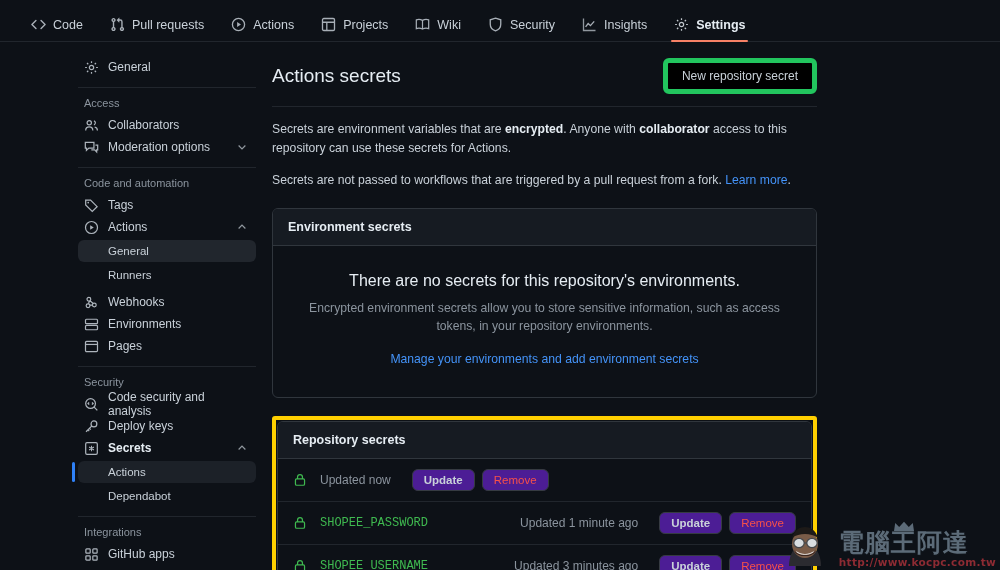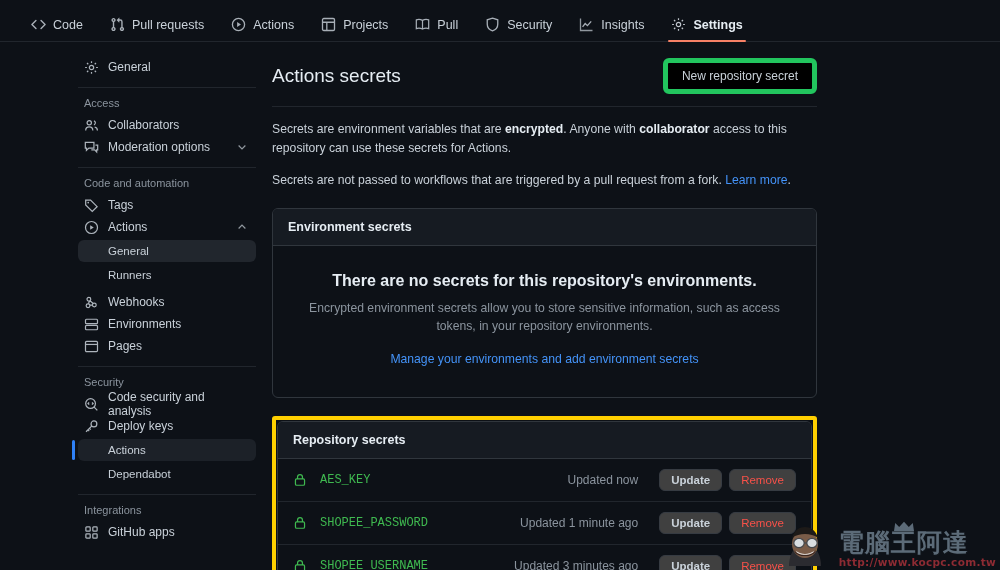--- a/index.html
+++ b/index.html
@@ -130,21 +130,21 @@
   }
   .panel-head {
     background: #161b22;
     border-bottom: 1px solid #30363d;
     padding: 11px 15px;
     font-size: 12.5px;
     font-weight: bold;
     color: #e6edf3;
   }
   .empty-body { padding: 26px 30px 30px; text-align: center; }
-  .empty-title { font-size: 16px; font-weight: bold; color: #e6edf3; margin-bottom: 9px; }
+  .empty-title { font-size: 16px; font-weight: normal; color: #e6edf3; margin-bottom: 9px; }
   .empty-desc { font-size: 12.2px; line-height: 1.5; color: #8b949e; margin-bottom: 14px; }
   .empty-link { font-size: 12.2px; }
 
   
   #repo-secrets-highlight {
     margin-top: 18px;
     border: 4px solid #ffd000;
     border-radius: 3px;
     padding: 1px;
   }
@@ -159,21 +159,21 @@
   .secret-row:last-child { border-bottom: none; }
   .lock-ico { width: 14px; height: 14px; flex: 0 0 14px; margin-right: 13px; }
   .secret-name {
     font-family: "Liberation Mono", monospace;
     font-size: 12px;
     color: #3fb950;
     flex: 1;
   }
   .secret-updated { font-size: 12px; color: #8b949e; margin-right: 14px; white-space: nowrap; }
   .row-btn {
-    background: #404040;
+    background: #4c1d95;
     border: 1px solid #363b42;
     border-radius: 6px;
     font-size: 11.5px;
     font-weight: bold;
     font-family: inherit;
     padding: 4px 11px;
     color: #c9d1d9;
     cursor: pointer;
     margin-left: 7px;
   }
@@ -248,21 +248,21 @@
     <span>Projects</span>
   </div>
 
   <div class="nav-tab">
     <span class="nav-ico">
         <svg viewBox="0 0 16 16" fill="none" stroke="currentColor" stroke-width="1.3">
           <path d="M1.4 3.1c1.9-.8 4.3-.8 6.6.5 2.3-1.3 4.7-1.3 6.6-.5v9.3c-1.9-.8-4.3-.8-6.6.5-2.3-1.3-4.7-1.3-6.6-.5Z"></path>
           <path d="M8 3.6v9.3"></path>
         </svg>
       </span>
-    <span>Pull</span>
+    <span>Wiki</span>
   </div>
 
   <div class="nav-tab">
     <span class="nav-ico">
         <svg viewBox="0 0 16 16" fill="none" stroke="currentColor" stroke-width="1.4">
           <path d="M8 1.3 13.6 3v4.6c0 3.3-2.3 6-5.6 7.1-3.3-1.1-5.6-3.8-5.6-7.1V3Z"></path>
         </svg>
       </span>
     <span>Security</span>
   </div>
@@ -384,20 +384,30 @@
             <path d="M5.5 5.9 4.3 7l1.2 1.1M8.5 5.9 9.7 7 8.5 8.1"></path>
           </svg></span>
       <span class="slabel">Code security and analysis</span>
     </div>
     <div class="side-item">
       <span class="sico"><svg viewBox="0 0 16 16" fill="none" stroke="currentColor" stroke-width="1.3">
             <circle cx="10.6" cy="5.2" r="3.1"></circle>
             <path d="M8.4 7.4 2.2 13.6M4.2 11.6l1.4 1.4M5.8 10l1.4 1.4"></path>
           </svg></span>
       <span class="slabel">Deploy keys</span>
+    </div>
+    <div class="side-item bold">
+      <span class="sico"><svg viewBox="0 0 16 16" fill="none" stroke="currentColor" stroke-width="1.3">
+            <rect x="1.8" y="1.8" width="12.4" height="12.4" rx="1.4"></rect>
+            <path d="M8 5v6M5.4 6.4l5.2 3.2M10.6 6.4 5.4 9.6" stroke-width="1.1"></path>
+          </svg></span>
+      <span class="slabel">Secrets</span>
+      <span class="chev"><svg viewBox="0 0 16 16" fill="none" stroke="currentColor" stroke-width="1.6">
+            <path d="M3.5 10 8 5.5 12.5 10"></path>
+          </svg></span>
     </div>
     <div class="side-sub cur">
       <span>Actions</span>
     </div>
     <div class="side-sub">
       <span>Dependabot</span>
     </div>
 
     <div class="side-divider"></div>
 
@@ -436,21 +446,20 @@
 
       <div id="repo-secrets-highlight">
         <div class="panel">
           <div class="panel-head">Repository secrets</div>
 
           <div class="secret-row">
             <span class="lock-ico"><svg viewBox="0 0 16 16" fill="none" stroke="#3fb950" stroke-width="1.4">
                   <rect x="2.8" y="6.8" width="10.4" height="7.2" rx="1.4"></rect>
                   <path d="M5.2 6.8V4.6a2.8 2.8 0 0 1 5.6 0v2.2"></path>
                 </svg></span>
-            <span class="secret-name">AES_KEY</span>
             <span class="secret-updated">Updated now</span>
             <button class="row-btn">Update</button>
             <button class="row-btn danger">Remove</button>
           </div>
 
           <div class="secret-row">
             <span class="lock-ico"><svg viewBox="0 0 16 16" fill="none" stroke="#3fb950" stroke-width="1.4">
                   <rect x="2.8" y="6.8" width="10.4" height="7.2" rx="1.4"></rect>
                   <path d="M5.2 6.8V4.6a2.8 2.8 0 0 1 5.6 0v2.2"></path>
                 </svg></span>

